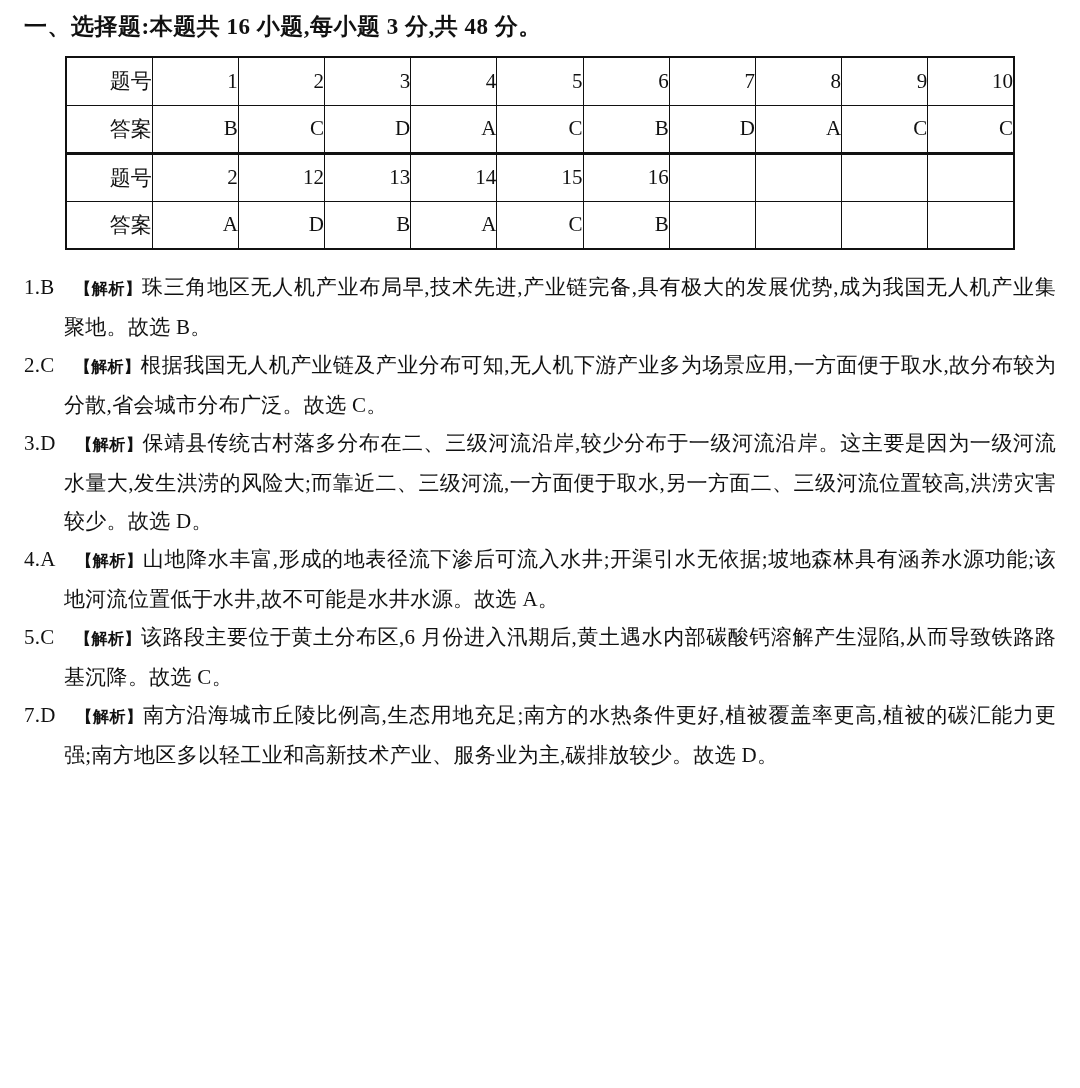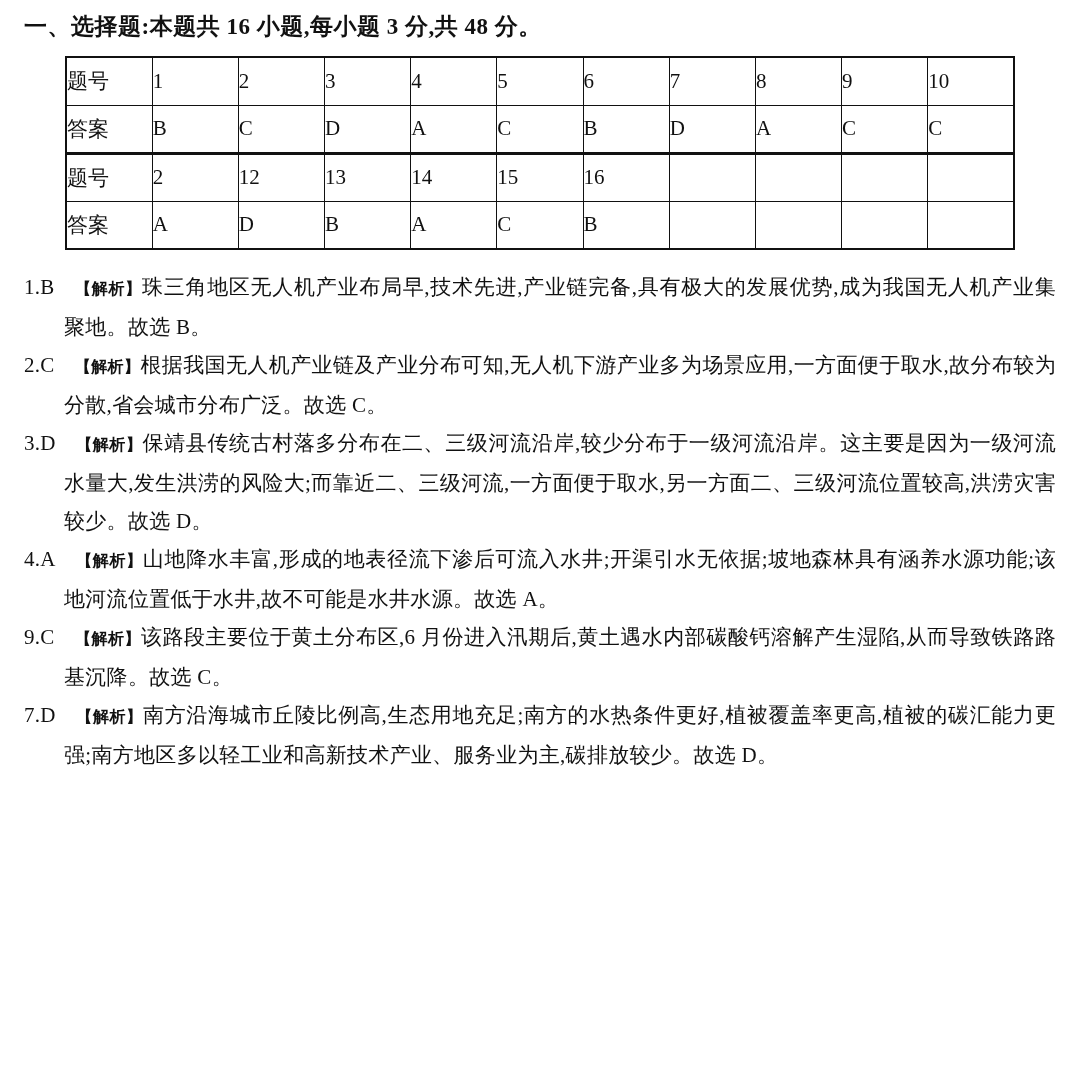--- a/index.html
+++ b/index.html
@@ -26,21 +26,21 @@
   table.answer-table {
     border-collapse: collapse;
     table-layout: fixed;
     width: 950px;
     margin: 4px auto 18px auto;
     border: 2px solid #111;
   }
   table.answer-table td {
     border: 1px solid #111;
     height: 48px;
-    text-align: left;
+    text-align: right;
     vertical-align: middle;
     font-size: 21px;
   }
   table.answer-table td.hdr {
     font-size: 21px;
   }
   table.answer-table tr.divider td {
     border-top: 3px solid #111;
   }
   .explanations { margin-top: 6px; }
@@ -123,17 +123,17 @@
         <td></td>
       </tr>
     </tbody>
   </table>
 
   <div class="explanations">
     <p class="expl"><span class="num">1.B</span><span class="tag">【解析】</span><span>珠三角地区无人机产业布局早,技术先进,产业链完备,具有极大的发展优势,成为我国无人机产业集聚地。故选 B。</span></p>
     <p class="expl"><span class="num">2.C</span><span class="tag">【解析】</span><span>根据我国无人机产业链及产业分布可知,无人机下游产业多为场景应用,一方面便于取水,故分布较为分散,省会城市分布广泛。故选 C。</span></p>
     <p class="expl"><span class="num">3.D</span><span class="tag">【解析】</span><span>保靖县传统古村落多分布在二、三级河流沿岸,较少分布于一级河流沿岸。这主要是因为一级河流水量大,发生洪涝的风险大;而靠近二、三级河流,一方面便于取水,另一方面二、三级河流位置较高,洪涝灾害较少。故选 D。</span></p>
     <p class="expl"><span class="num">4.A</span><span class="tag">【解析】</span><span>山地降水丰富,形成的地表径流下渗后可流入水井;开渠引水无依据;坡地森林具有涵养水源功能;该地河流位置低于水井,故不可能是水井水源。故选 A。</span></p>
-    <p class="expl"><span class="num">9.C</span><span class="tag">【解析】</span><span>该路段主要位于黄土分布区,6 月份进入汛期后,黄土遇水内部碳酸钙溶解产生湿陷,从而导致铁路路基沉降。故选 C。</span></p>
+    <p class="expl"><span class="num">5.C</span><span class="tag">【解析】</span><span>该路段主要位于黄土分布区,6 月份进入汛期后,黄土遇水内部碳酸钙溶解产生湿陷,从而导致铁路路基沉降。故选 C。</span></p>
     <p class="expl"><span class="num">7.D</span><span class="tag">【解析】</span><span>南方沿海城市丘陵比例高,生态用地充足;南方的水热条件更好,植被覆盖率更高,植被的碳汇能力更强;南方地区多以轻工业和高新技术产业、服务业为主,碳排放较少。故选 D。</span></p>
   </div>
 
 </div>
 
 </body></html>

